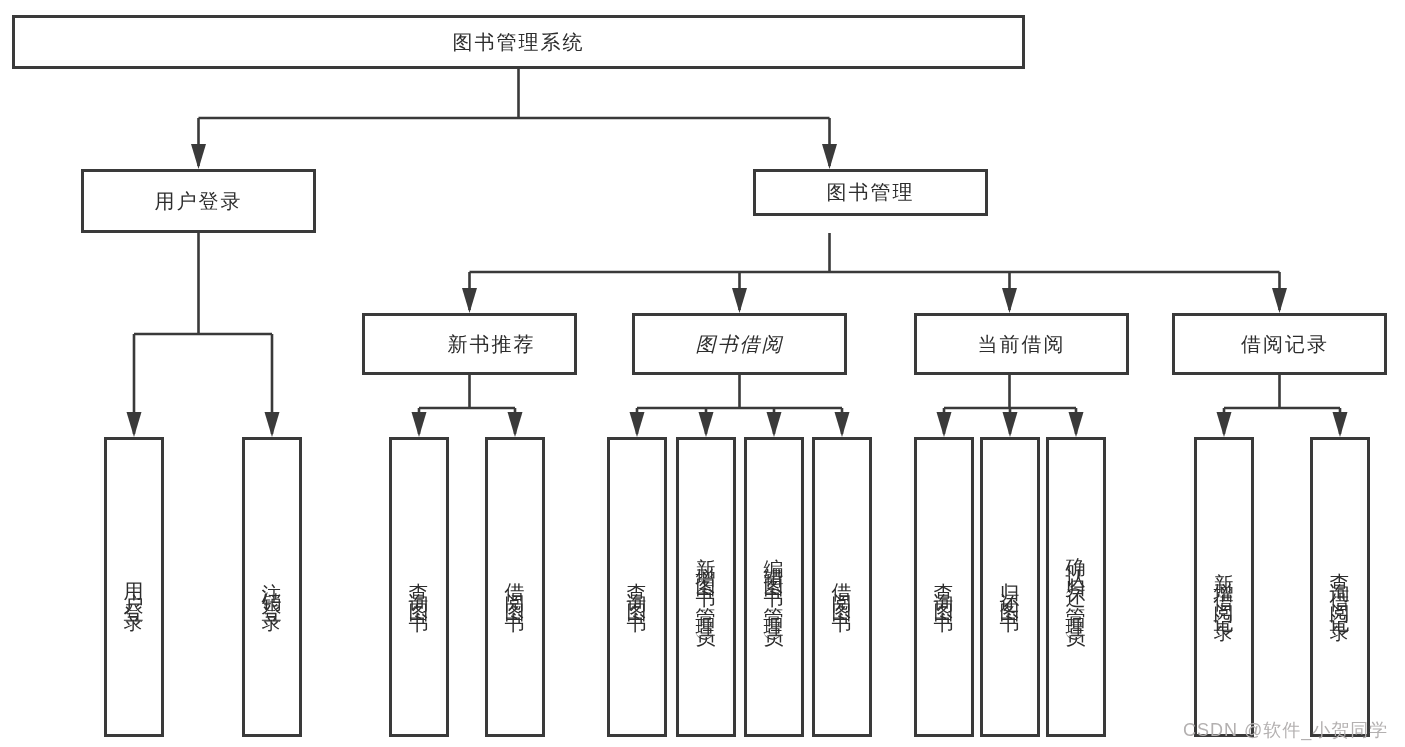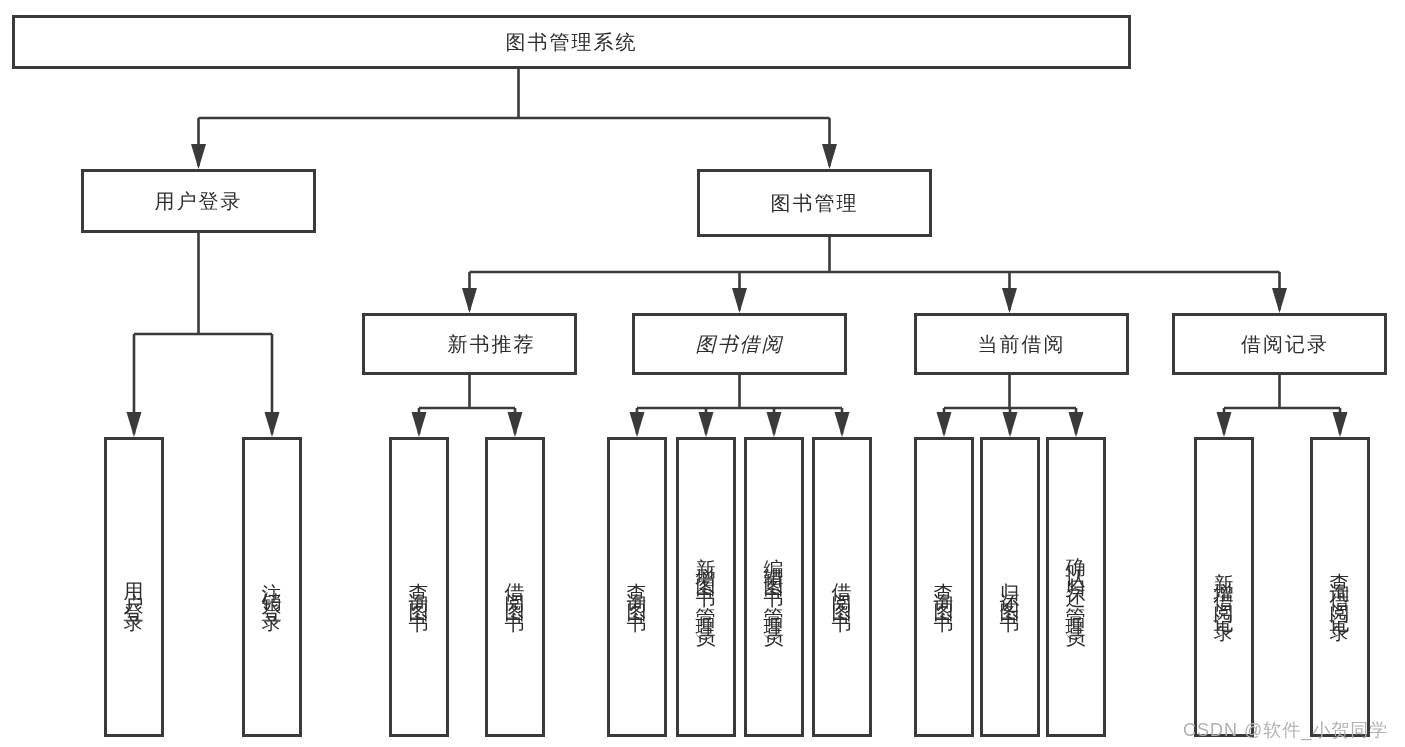--- a/index.html
+++ b/index.html
@@ -86,28 +86,28 @@
       <polygon class="carrow" points="766.5,412 781.5,412 774,437"></polygon>
       <polygon class="carrow" points="834.5,412 849.5,412 842,437"></polygon>
       <polygon class="carrow" points="936.5,412 951.5,412 944,437"></polygon>
       <polygon class="carrow" points="1002.5,412 1017.5,412 1010,437"></polygon>
       <polygon class="carrow" points="1068.5,412 1083.5,412 1076,437"></polygon>
       <polygon class="carrow" points="1216.5,412 1231.5,412 1224,437"></polygon>
       <polygon class="carrow" points="1332.5,412 1347.5,412 1340,437"></polygon>
     </g>
   </svg>
 
-  <div class="box" style="left:12px;top:15px;width:1119px;height:54px;">
+  <div class="box" style="left:12px;top:15px;width:1013px;height:54px;">
     <span>图书管理系统</span>
   </div>
 
   <div class="box" style="left:81px;top:169px;width:235px;height:64px;">
     <span>用户登录</span>
   </div>
-  <div class="box" style="left:697px;top:169px;width:235px;height:68px;">
+  <div class="box" style="left:753px;top:169px;width:235px;height:47px;">
     <span>图书管理</span>
   </div>
 
   <div class="box" style="left:362px;top:313px;width:215px;height:62px;padding-left:44px;">
     <span>新书推荐</span>
   </div>
   <div class="box" style="left:632px;top:313px;width:215px;height:62px;font-style:italic;">
     <span>图书借阅</span>
   </div>
   <div class="box" style="left:902px;top:313px;width:215px;height:62px;margin-left:12px;">

